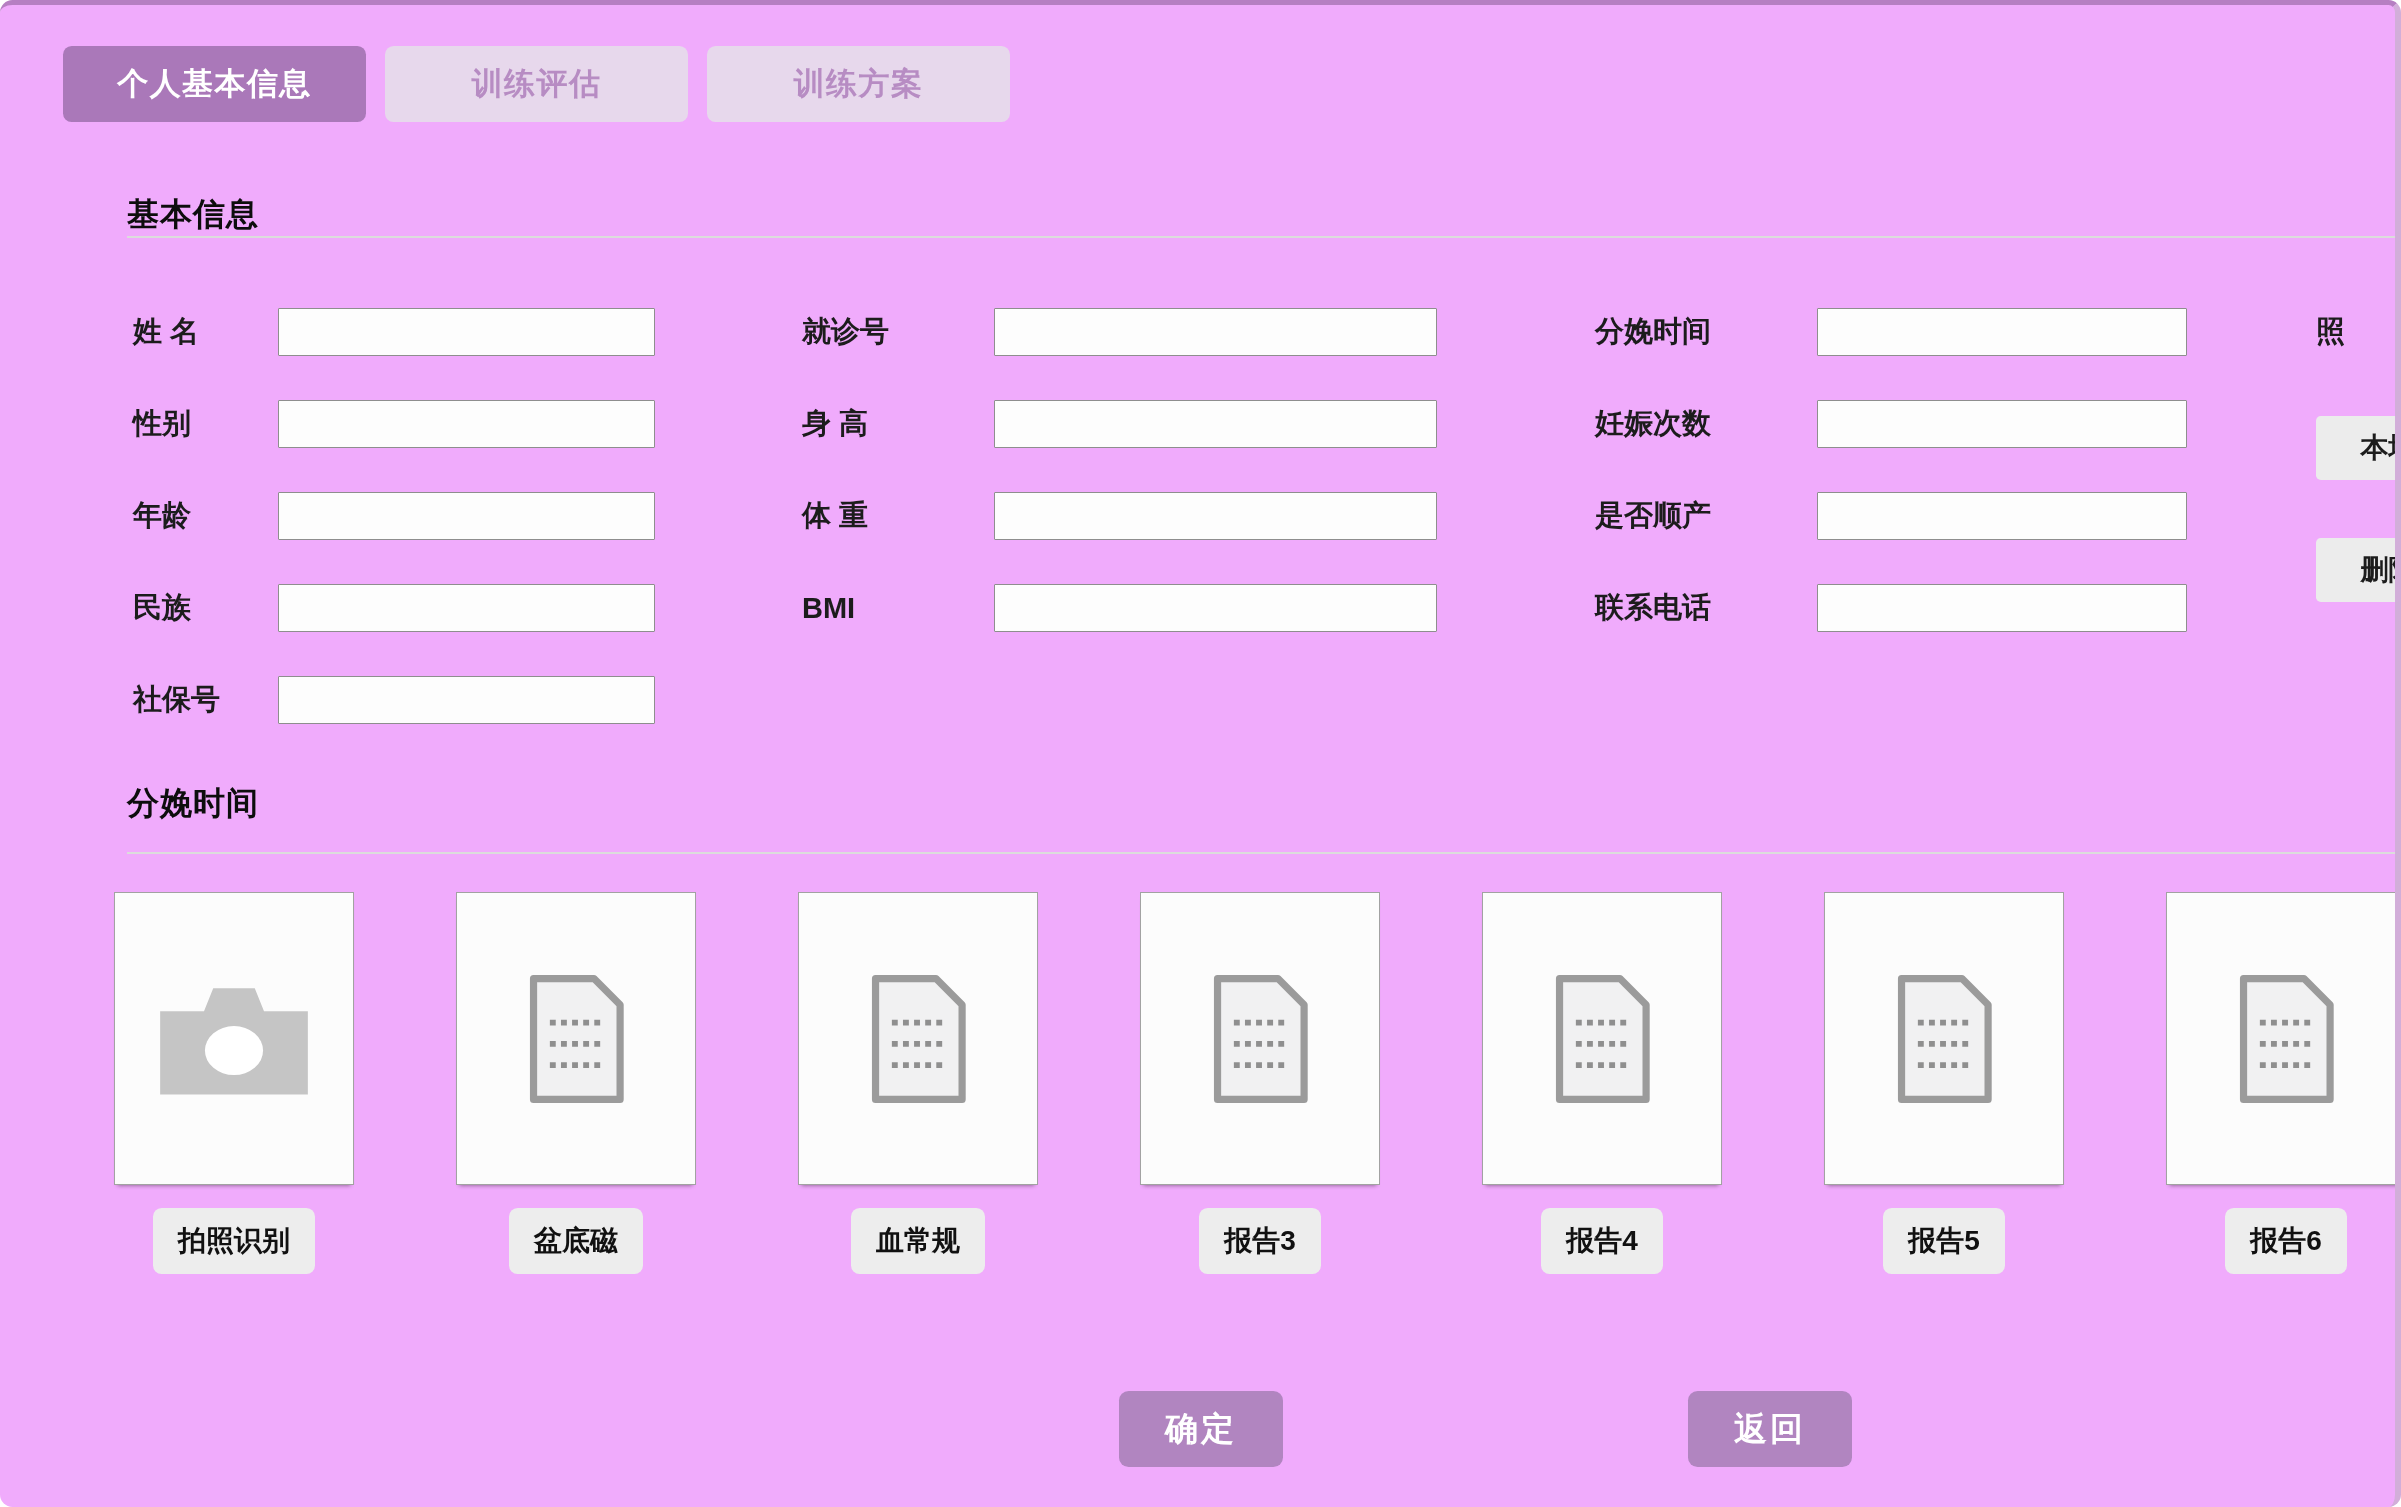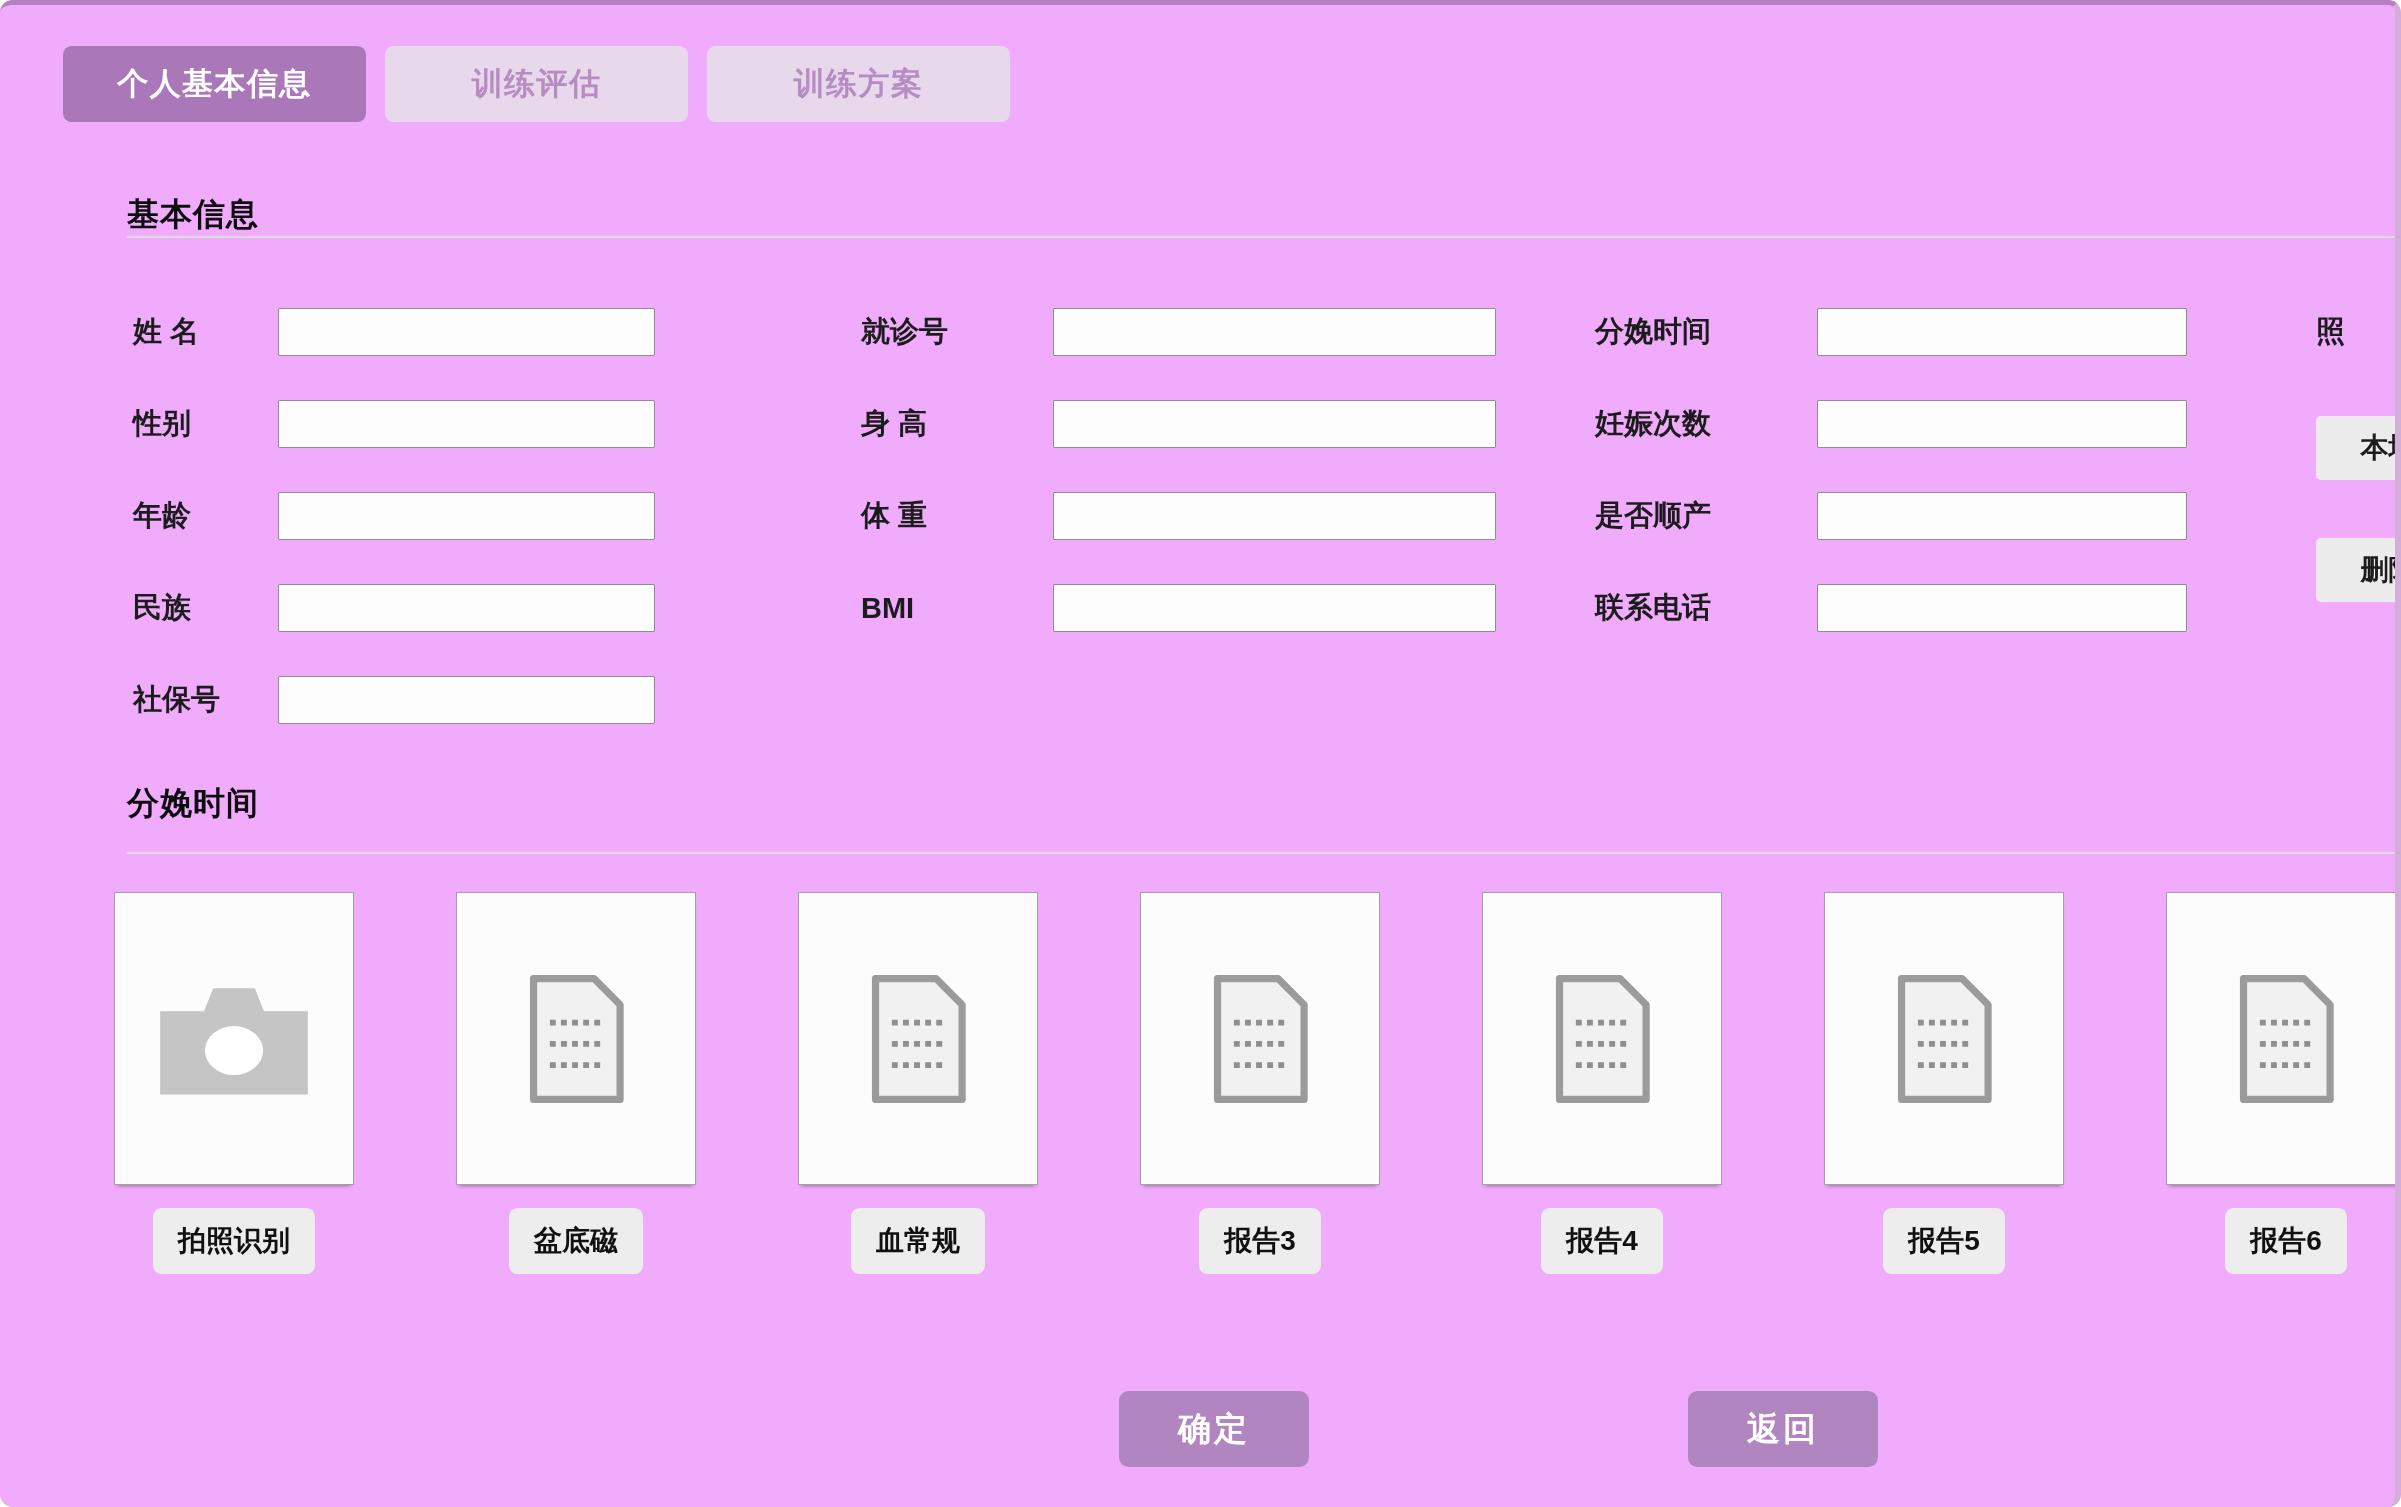--- a/index.html
+++ b/index.html
@@ -17,21 +17,21 @@
   .section-title{position:absolute;left:127px;font-size:32px;font-weight:700;color:#0d0d0d;letter-spacing:1px;}
   .divider{position:absolute;left:127px;width:2649px;height:2.4px;background:#dcdcdc;}
 
   
   .form-col{position:absolute;display:flex;flex-direction:column;}
   .form-row{height:92px;display:flex;align-items:center;}
   .form-label{font-size:29px;font-weight:600;color:#1c1c1c;white-space:pre;}
   .form-input{height:48px;border:1.4px solid #8e8e8e;background:#fdfdfd;border-radius:1px;
     font-size:27px;color:#222;padding:0 9.6px;box-sizing:border-box;outline:none;}
   #col1{left:133px;top:281px;} #col1 .form-label{width:145px;} #col1 .form-input{width:377px;}
-  #col2{left:861px;top:281px;} #col2 .form-label{width:192px;} #col2 .form-input{width:443px;}
+  #col2{left:802px;top:281px;} #col2 .form-label{width:192px;} #col2 .form-input{width:443px;}
   #col3{left:1595px;top:281px;} #col3 .form-label{width:222px;} #col3 .form-input{width:370px;}
 
   
   .photo-label{position:absolute;left:2316px;top:307px;width:134px;font-size:29px;font-weight:600;color:#1c1c1c;
     display:flex;justify-content:space-between;}
   .photo-btn{position:absolute;left:2316px;width:201px;height:64px;background:#ececec;border:none;border-radius:4.8px;
     font-size:28px;font-weight:600;color:#1c1c1c;display:flex;align-items:center;justify-content:center;cursor:pointer;
     font-family:inherit;}
   #btn-upload{top:411px;} #btn-delete{top:533px;}
 
@@ -39,21 +39,21 @@
   .cards-row{position:absolute;left:114px;top:887px;display:flex;gap:102px;align-items:flex-start;}
   .report-card{width:240px;height:293px;background:#fcfcfc;border:1.4px solid #a2a2a2;box-sizing:border-box;
     display:flex;align-items:center;justify-content:center;cursor:pointer;
     box-shadow:0 3.8px 4.3px -2.9px rgba(0,0,0,0.45);}
   .pills-row{position:absolute;left:114px;top:1203px;display:flex;gap:102px;}
   .pill-cell{width:240px;display:flex;justify-content:center;}
   .pill{height:66px;background:#ededed;border-radius:8.6px;display:flex;align-items:center;justify-content:center;
     padding:0 25px;font-size:28px;font-weight:600;color:#111;cursor:pointer;white-space:nowrap;}
 
   
-  .footer-btn{position:absolute;top:1386px;width:190px;height:76px;border:none;border-radius:9.6px;
+  .footer-btn{position:absolute;top:1386px;width:164px;height:76px;border:none;border-radius:9.6px;
     background:#b185c0;color:#ffffff;font-size:33px;font-weight:600;letter-spacing:2.9px;cursor:pointer;
     display:flex;align-items:center;justify-content:center;font-family:inherit;}
   #btn-confirm{left:1119px;} #btn-back{left:1660px;margin-left:28px;}
 </style>
 </head>
 <body>
 
 <div id="page">
 
   <div class="tabs">

